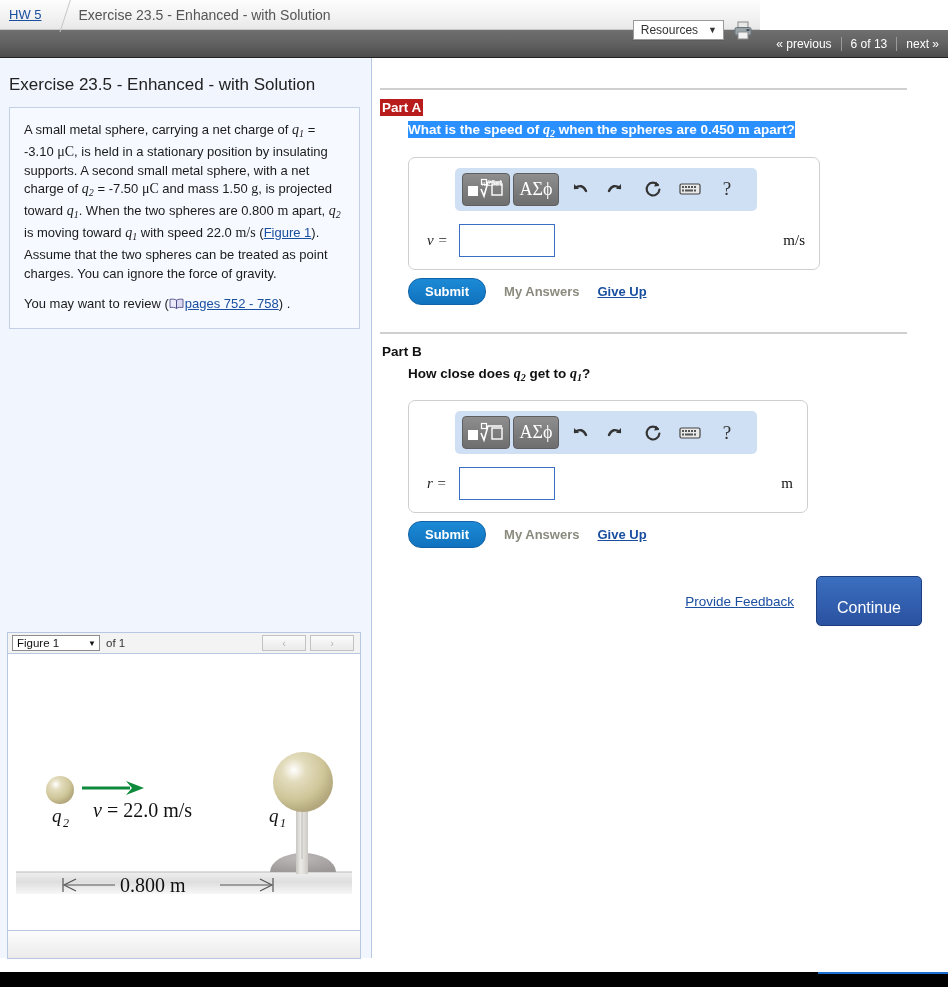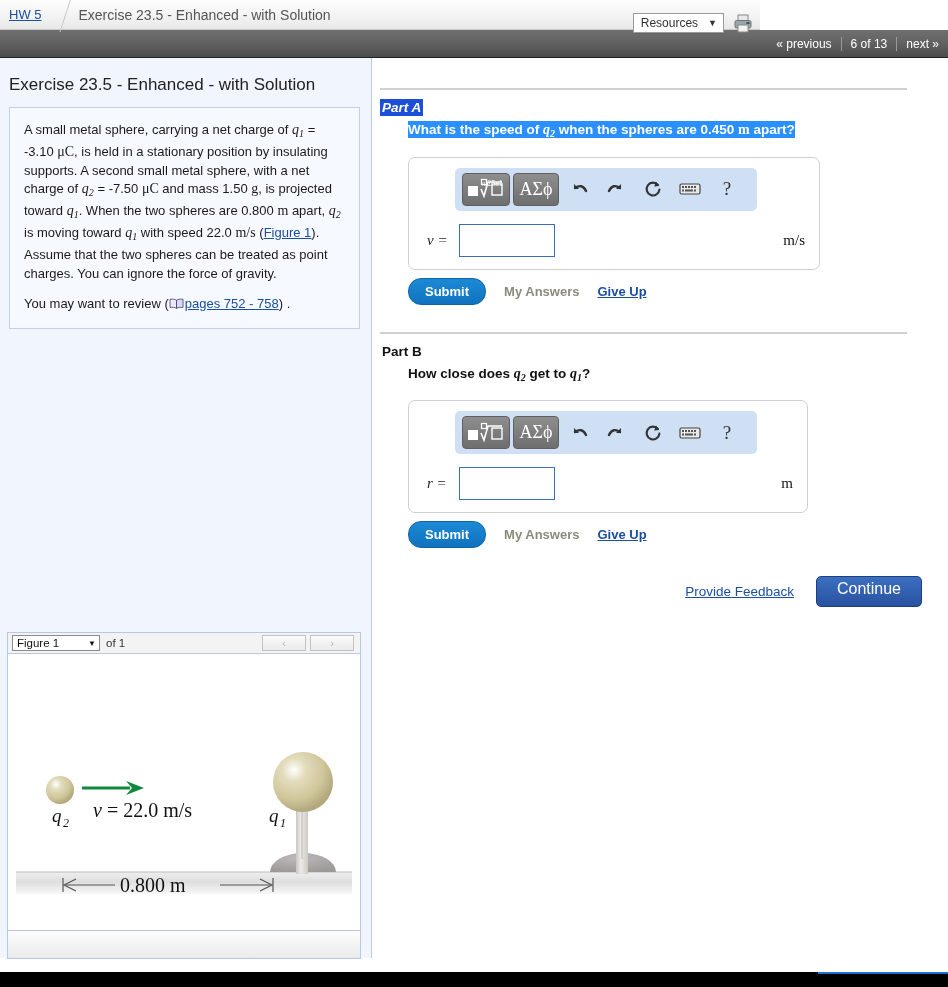--- a/index.html
+++ b/index.html
@@ -30,21 +30,21 @@
     width:18px; height:30px; margin-left:5px; position:relative; flex:none;
   }
   .crumb-sep:before {
     content:""; position:absolute; left:2px; top:-2px;
     width:16px; height:34px;
     border-right:1px solid #c6c6c6;
     transform:skewX(-18deg);
   }
   #crumb-title { margin-left:14px; color:#555; font-size:14px; }
   #topbar-right {
-    position:absolute; right:6px; top:8px; height:30px;
+    position:absolute; right:6px; top:15px; height:30px;
     display:flex; align-items:center; gap:8px;
   }
   #resources-select {
     border:1px solid #9a9a9a; background:#fff;
     font-family:"Liberation Sans", sans-serif; font-size:12px;
     padding:2px 6px 2px 7px; color:#333;
     display:flex; align-items:center; gap:10px; cursor:pointer;
     box-shadow:0 1px 0 rgba(0,0,0,.08);
   }
   #resources-select .cv { font-size:9px; }
@@ -125,21 +125,21 @@
     border:1px solid #b8c8e2; border-top:none; height:28px;
     background:linear-gradient(to bottom,#fdfdfd,#eceaea);
   }
 
   
   .part-rule { height:2px; background:#d0d0d0; margin:0 0 9px 0; width:527px; margin-left:8px; }
   .part-label {
     font-size:13.5px; font-weight:bold; color:#111;
     margin-left:8px; display:inline-block; padding:1px 2px;
   }
-  .part-label.sel { background:#1d4ed8; color:#fff;font-style:italic; }
+  .part-label.sel { background:#b91c1c; color:#fff; }
   .qtext { margin:2px 0 0 36px; font-size:13.5px; color:#111; line-height:23px;font-weight:bold; }
   .qtext .hl { background:#2a8fff; color:#fff; padding:1px 0; }
 
   .answer-box {
     margin:12px 0 0 36px; width:412px;
     border:1px solid #cfcfcf; border-radius:7px; background:#fff;
     padding:10px 0 12px 0;
   }
   .answer-box.b { width:400px; }
   .mathbar {
@@ -181,21 +181,21 @@
   .giveup { color:#1a4fa0; font-size:13px; font-weight:bold; text-decoration:underline; cursor:pointer; }
 
   #footer-actions {
     display:flex; align-items:center; justify-content:flex-end;
     gap:22px; margin:28px 25px 0 0;
   }
   #provide-feedback { color:#1a4fa0; font-size:13.5px; text-decoration:underline; cursor:pointer; }
   #continue-btn {
     background:linear-gradient(to bottom,#3b6fc0,#2a52a0);
     border:1px solid #1d3f80; border-radius:5px;
-    color:#fff; font-size:16px; padding:3px 20px 8px 20px; cursor:pointer;
+    color:#fff; font-size:16px; padding:22px 20px 8px 20px; cursor:pointer;
   }
 
   
   #blackbar {
     position:absolute; left:0; top:972px; width:948px; height:15px;
     background:#000;
   }
   #blackbar .bb-line {
     position:absolute; right:0; top:0; width:130px; height:2px; background:#1a6fd0;
   }

